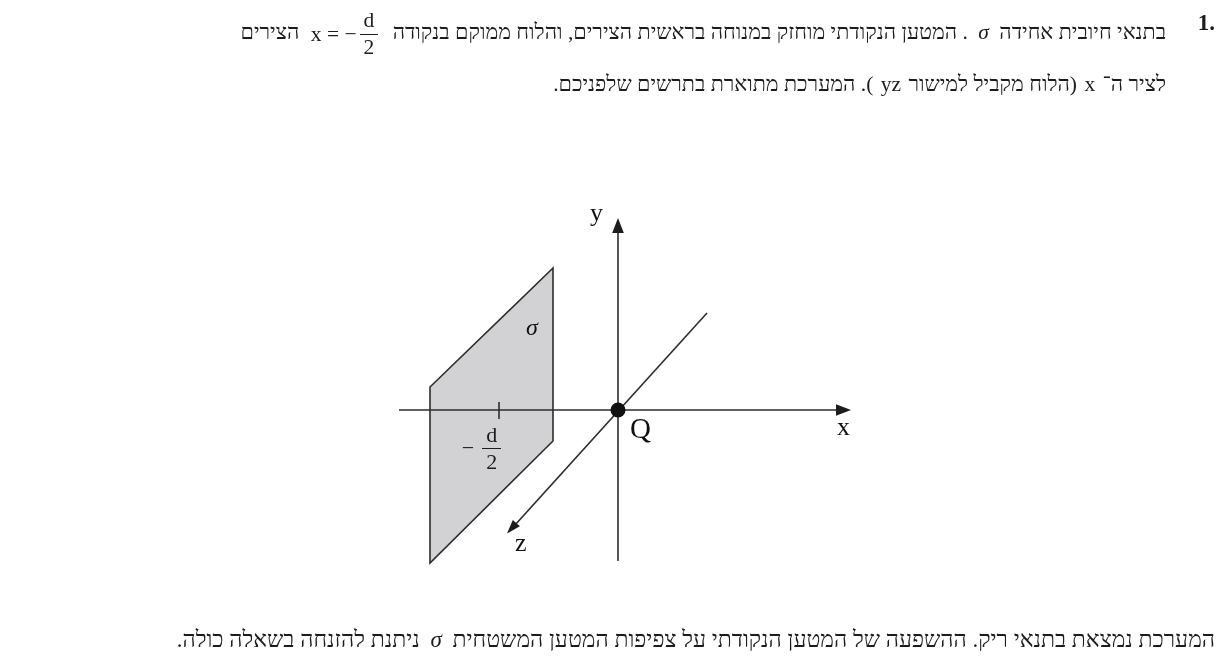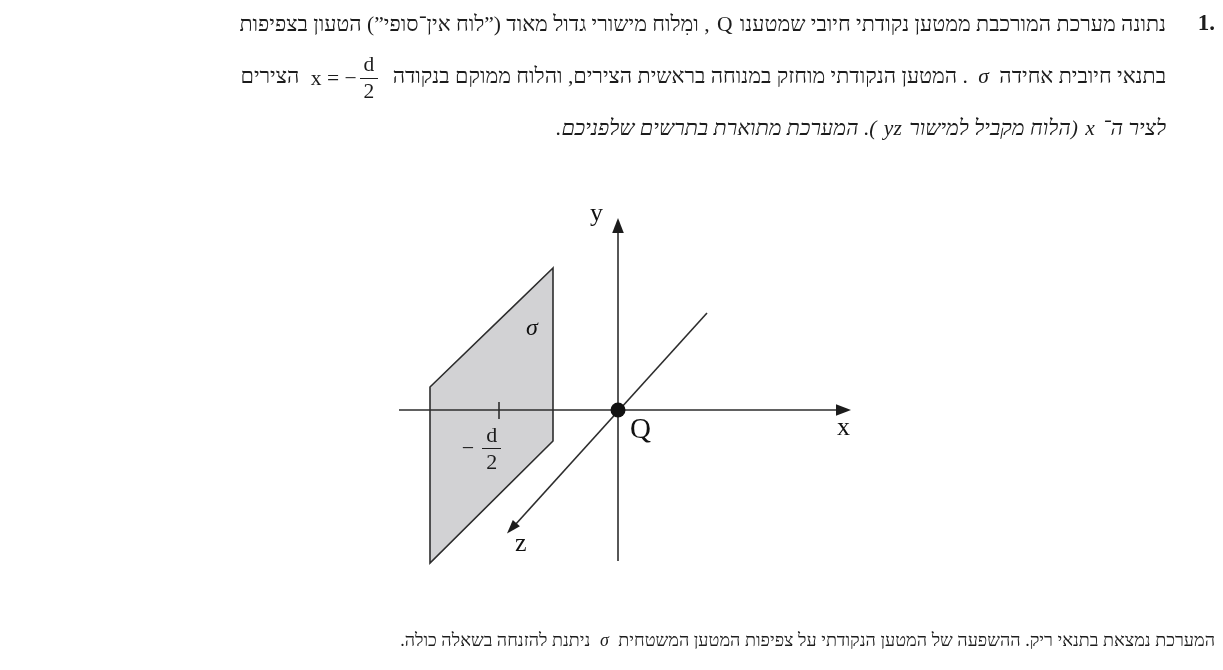--- a/index.html
+++ b/index.html
@@ -15,25 +15,25 @@
     position:absolute;top:6px;right:8px;
     font-size:23px;font-weight:bold;line-height:34px;
   }
   .problem-text{
     position:absolute;top:2px;right:57px;left:10px;
     direction:rtl;text-align:right;
     font-size:21.5px;
   }
   .t-line1{line-height:44px;}
   .t-line2{line-height:60px;}
-  .t-line3{line-height:40px;font-style:italic;}
+  .t-line3{line-height:40px;}
   .footer-text{
     position:absolute;top:620px;right:8px;left:10px;
     direction:rtl;text-align:right;
-    font-size:18px;line-height:40px;
+    font-size:23px;line-height:40px;
   }
   .greek{font-style:italic;margin:0 5px;}
   .latin{margin:0 2px;}
   .formula{
     direction:ltr;unicode-bidi:isolate;
     display:inline-flex;align-items:center;
     margin:0 6px;vertical-align:middle;
     font-size:21.5px;
   }
   .frac{
@@ -62,21 +62,20 @@
   .plate-label .frac .num{border-bottom-width:1.5px;}
 </style>
 </head>
 <body>
 
 <div class="page">
 
   <div class="problem-number">1.</div>
 
   <div class="problem-text" dir="rtl">
-    <div class="t-line1"><span>נתונה מערכת המורכבת ממטען נקודתי חיובי שמטענו </span><span class="latin">Q</span><span> , ומִלוח מישורי גדול מאוד (”לוח אין־סופי”) הטעון בצפיפות</span></div>
     <div class="t-line2"><span>בתנאי חיובית אחידה </span><span class="greek">σ</span><span> . המטען הנקודתי מוחזק במנוחה בראשית הצירים, והלוח ממוקם בנקודה </span><span class="formula" dir="ltr">
           <span>x = −</span>
           <span class="frac">
             <span class="num">d</span>
             <span class="den">2</span>
           </span>
         </span><span> הצירים</span></div>
     <div class="t-line3"><span>לציר ה־ </span><span class="latin">x</span><span> (הלוח מקביל למישור </span><span class="latin">yz</span><span> ). המערכת מתוארת בתרשים שלפניכם.</span></div>
   </div>
 

